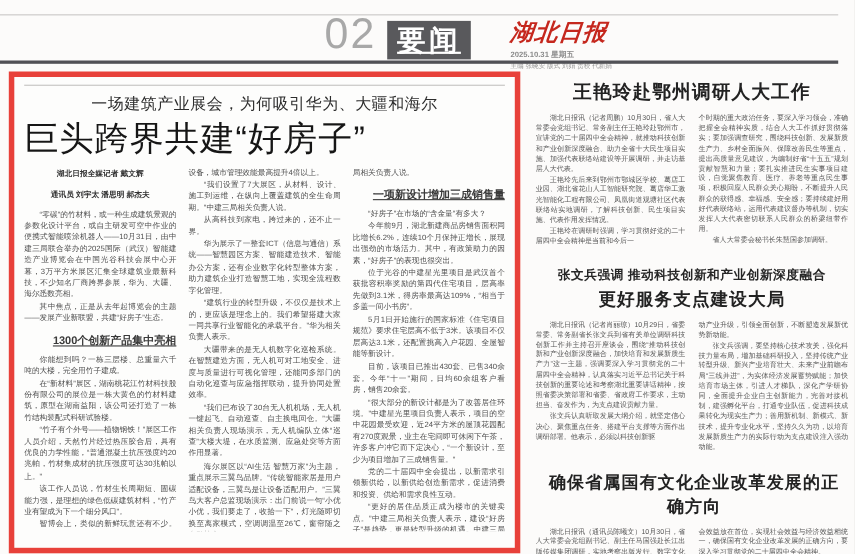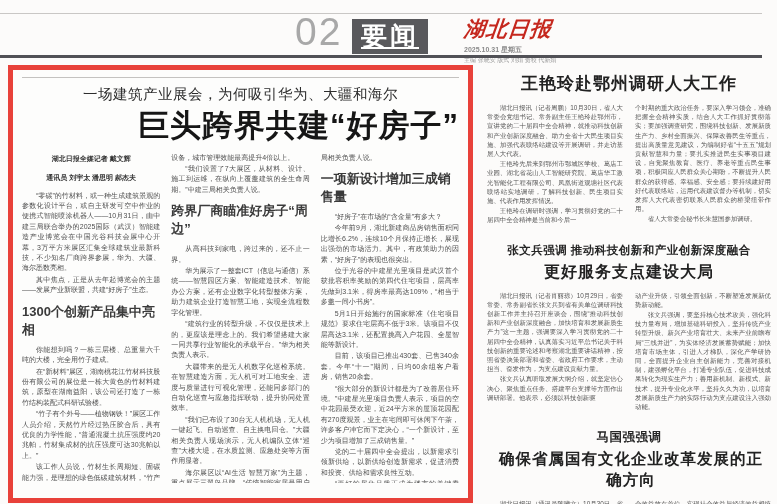--- a/index.html
+++ b/index.html
@@ -17,29 +17,29 @@
   .brand-logo{font-family:"Liberation Serif",serif;font-style:italic;font-weight:bold;
               font-size:21px;color:#c5271d;letter-spacing:1px;transform:skewX(-6deg);}
   .brand-date{font-size:7px;color:#8a8a8a;margin-top:2px;font-weight:bold;}
   .brand-staff{font-size:6px;color:#9a9a9a;margin-top:1px;}
   .rule-heavy{position:absolute;top:55px;left:0;right:0;height:3px;background:#515156;}
   
   .red-box{position:absolute;left:8px;top:65px;width:465px;height:438px;box-sizing:border-box;
            border:5px solid #e8413a;background:#fdfdfc;padding:5px 9px 4px 9px;overflow:hidden;}
   .inner-rule{height:1px;background:#c4c2c0;margin:2px 0 7px 0;}
   .kicker{text-align:center;font-size:14.5px;font-weight:500;color:#2d2d2d;letter-spacing:.5px;}
-  .main-headline{text-align:right;font-size:31px;font-weight:700;color:#161616;
+  .main-headline{text-align:left;font-size:31px;font-weight:400;color:#161616;
                  letter-spacing:1px;margin-top:4px;line-height:1.15;}
   .cols{display:flex;gap:11px;margin-top:9px;height:330px;overflow:hidden;}
   .col{flex:1;min-width:0;}
   .col p{margin:0 0 1px 0;font-size:7px;line-height:10.4px;color:#4e4e4e;
          text-align:justify;text-indent:2em;}
   .col p.cont{text-indent:0;}
   .col p.by{text-align:center;text-indent:0;color:#333;font-weight:bold;line-height:11px;margin:0;}
-  .col h4{margin:7px 0 6px 0;font-size:13px;font-weight:bold;color:#3a3a3a;text-align:left;}
+  .col h4{margin:7px 0 6px 0;font-size:10px;font-weight:bold;color:#3a3a3a;text-align:right;text-decoration:underline;}
   .col p.by + p{margin-top:8px;}
   
   .right-rail{position:absolute;left:487px;top:68px;width:284px;}
   .r-article{margin-bottom:17px;}
   .r-kicker{text-align:center;font-size:11.5px;font-weight:bold;color:#262626;letter-spacing:.5px;}
   .r-kicker:empty{display:none;}
   .r-headline{text-align:center;font-family:"Liberation Serif",serif;font-size:17px;
               font-weight:bold;color:#222;margin-top:4px;letter-spacing:1px;}
   .r-article + .r-article .r-headline{font-size:16px;}
   .r-kicker.serif{font-family:"Liberation Serif",serif;font-size:12.5px;}
@@ -76,21 +76,20 @@
           <h4>1300个创新产品集中亮相</h4>
           <p>你能想到吗？一栋三层楼、总重量六千吨的大楼，完全用竹子建成。</p>
           <p>在“新材料”展区，湖南桃花江竹材科技股份有限公司的展位是一栋大黄色的竹材料建筑，原型在湖南益阳，该公司还打造了一栋竹结构装配式科研试验楼。</p>
           <p>“竹子有个外号——植物钢铁！”展区工作人员介绍，天然竹片经过热压胶合后，具有优良的力学性能，“普通混凝土抗压强度约20兆帕，竹材集成材的抗压强度可达30兆帕以上。”</p>
           <p>该工作人员说，竹材生长周期短、固碳能力强，是理想的绿色低碳建筑材料，“竹产业有望成为下一个细分风口”。</p>
           <p>智博会上，类似的新鲜玩意还有不少。本届展会吸引全球10个国家及地区的企业参展，1300个创新产品集中亮相。</p>
         </div>
         <div class="col">
           <p class="cont">设备，城市管理效能最高提升4倍以上。</p>
           <p>“我们设置了7大展区，从材料、设计、施工到运维，在纵向上覆盖建筑的全生命周期。”中建三局相关负责人说。</p>
-          <h4>跨界厂商瞄准好房子“周边”</h4>
           <p>从高科技到家电，跨过来的，还不止一界。</p>
           <p>华为展示了一整套ICT（信息与通信）系统——智慧园区方案、智能建造技术、智能办公方案，还有企业数字化转型整体方案，助力建筑企业打造智慧工地，实现全流程数字化管理。</p>
           <p>“建筑行业的转型升级，不仅仅是技术上的，更应该是理念上的。我们希望搭建大家一同共享行业智能化的承载平台。”华为相关负责人表示。</p>
           <p>大疆带来的是无人机数字化巡检系统。在智慧建造方面，无人机可对工地安全、进度与质量进行可视化管理，还能同多部门的自动化巡查与应急指挥联动，提升协同处置效率。</p>
           <p>“我们已布设了30台无人机机场，无人机一键起飞、自动巡查、自主换电回仓。”大疆相关负责人现场演示，无人机编队立体“巡查”大楼大堤，在水质监测、应急处突等方面作用显著。</p>
           <p>海尔展区以“AI生活 智慧万家”为主题，重点展示三翼鸟品牌。“传统智能家居是用户适配设备，三翼鸟是让设备适配用户。”三翼鸟大客户总监现场演示：出门前说一句“小优小优，我们要走了，收拾一下”，灯光随即切换至离家模式，空调调温至26℃，窗帘随之自动拉合。</p>
         </div>
         <div class="col">
           <p class="cont">局相关负责人说。</p>
           <h4>一项新设计增加三成销售量</h4>
@@ -133,21 +132,20 @@
             <p>张文兵认真听取发展大纲介绍，就坚定信心决心、聚焦重点任务、搭建平台支撑等方面作出调研部署。他表示，必须以科技创新驱</p>
           </div>
           <div class="col">
             <p class="cont">动产业升级，引领全面创新，不断塑造发展新优势新动能。</p>
             <p>张文兵强调，要坚持核心技术攻关，强化科技力量布局，增加基础科研投入，坚持传统产业转型升级、新兴产业培育壮大、未来产业前瞻布局“三线并进”，为实体经济发展蓄势赋能；加快培育市场主体，引进人才梯队，深化产学研协同，全面提升企业自主创新能力，完善对接机制，建强孵化平台，打通专业队伍，促进科技成果转化为现实生产力；善用新机制、新模式、新技术，提升专业化水平，坚持久久为功，以培育发展新质生产力的实际行动为支点建设注入强劲动能。</p>
           </div>
         </div>
     </article>
 
     <article class="r-article">
-      <div class="r-kicker serif">马国强强调</div>
       <h2 class="r-headline" style="margin:3px 0 0 4px;font-size:15.5px;">确保省属国有文化企业改革发展的正确方向</h2>
       <div class="r-cols">
           <div class="col">
             <p>湖北日报讯（通讯员陈曦文）10月30日，省人大常委会党组副书记、副主任马国强赴长江出版传媒集团调研，实地考察出版发行、数字文化等业务板块。</p>
           </div>
           <div class="col">
             <p class="cont">会效益放在首位，实现社会效益与经济效益相统一，确保国有文化企业改革发展的正确方向，要深入学习贯彻党的二十届四中全会精神。</p>
           </div>
         </div>
     </article>

